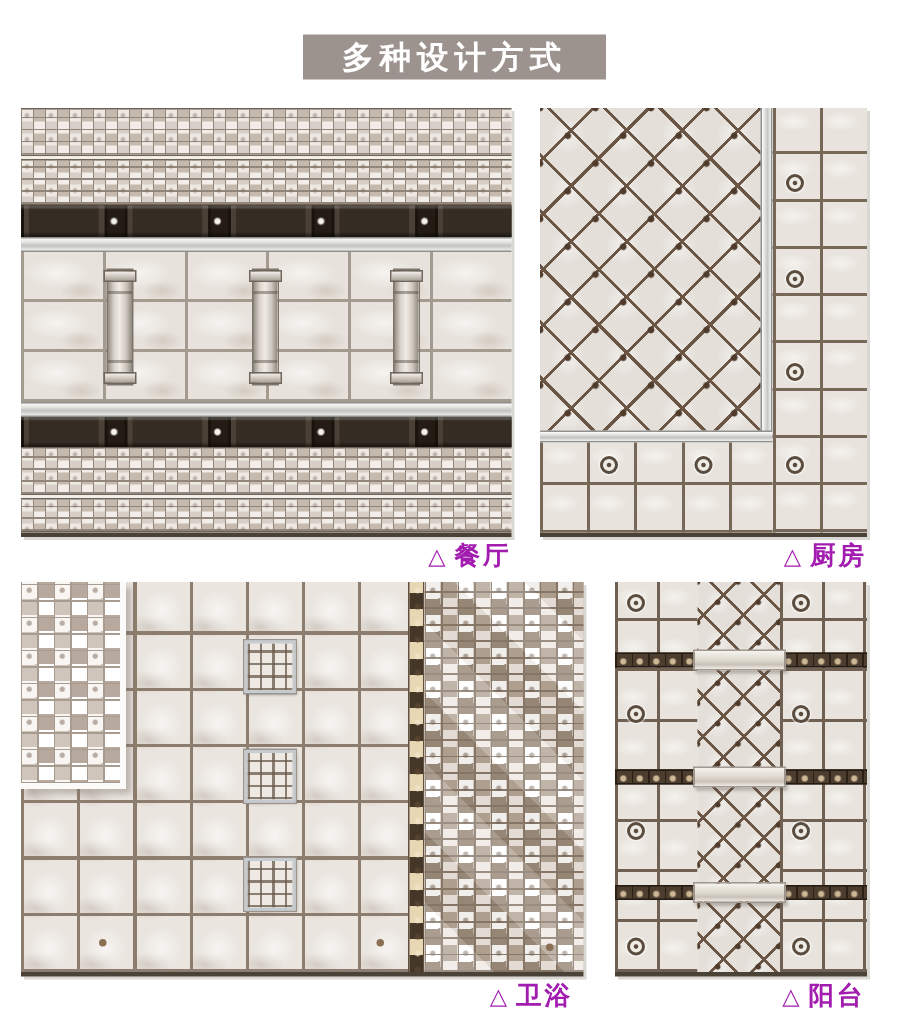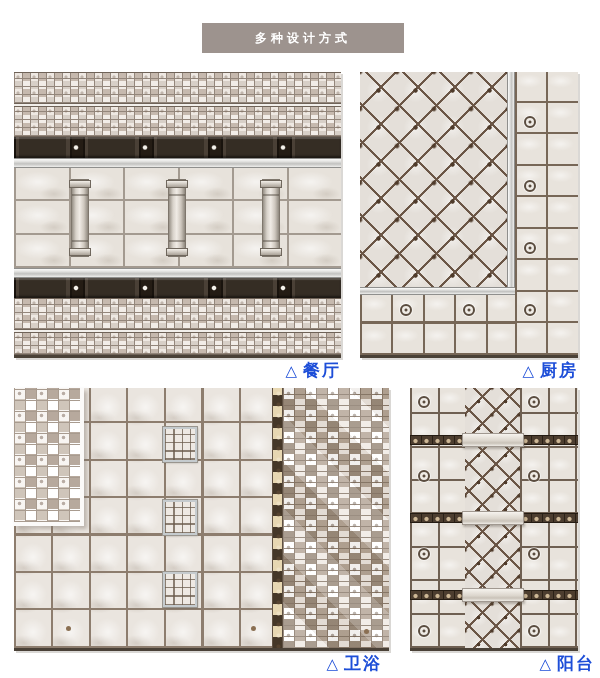--- a/index.html
+++ b/index.html
@@ -7,21 +7,21 @@
   .stage {
     position: relative; width: 600px; height: 678px; background: #ffffff;
     font-family: "Liberation Sans", "DejaVu Sans", sans-serif; overflow: hidden;
   }
 
   
   .banner {
     position: absolute; left: 202px; top: 23px; width: 202px; height: 30px;
     background: #9d938e; color: #ffffff;
     display: flex; align-items: center; justify-content: center;
-    font-size: 12px; font-weight: bold; letter-spacing: 4px;
+    font-size: 21px; font-weight: bold; letter-spacing: 4px;
   }
 
   
   .panel { position: absolute; background:#f2efeb; border-bottom: 3px solid #4a4137;
            box-shadow: 2px 2px 0 rgba(150,143,136,.35); }
   .band  { position: absolute; left: 0; right: 0; }
 
   
   .mosaic-sm {
     background-color:#e7e1da;
@@ -210,28 +210,28 @@
   .b-mosaic { position:absolute; left:269px; top:0; width:106px; height:260px; }
 
   
   #balcony { left:410px; top:388px; width:168px; height:263px; }
   .y-left   { position:absolute; left:0;    top:0; width:55px; height:260px; }
   .y-center { position:absolute; left:55px; top:0; width:55px; height:260px; }
   .y-right  { position:absolute; left:110px;top:0; width:58px; height:260px; }
 
   
   .caption {
-    position:absolute; font-weight:bold; font-size:17px; color:#1d4ed8;
+    position:absolute; font-weight:bold; font-size:17px; color:#a21caf;
     letter-spacing:2px; white-space:nowrap;
   }
   .caption .tri { margin-right:4px; font-size:15px; font-weight:normal; }
   .cap-dining  { right:259px; top:359px; }
   .cap-kitchen { right:22px;  top:359px;text-align:right; }
   .cap-bath    { right:218px; top:652px; }
-  .cap-balcony { right:5px;  top:652px;font-family:Liberation Serif, serif; }
+  .cap-balcony { right:23px;  top:652px;font-family:Liberation Serif, serif; }
 </style>
 </head>
 <body>
 
 <div class="stage">
 
   <div class="banner">
     <span>多种设计方式</span>
   </div>
 

